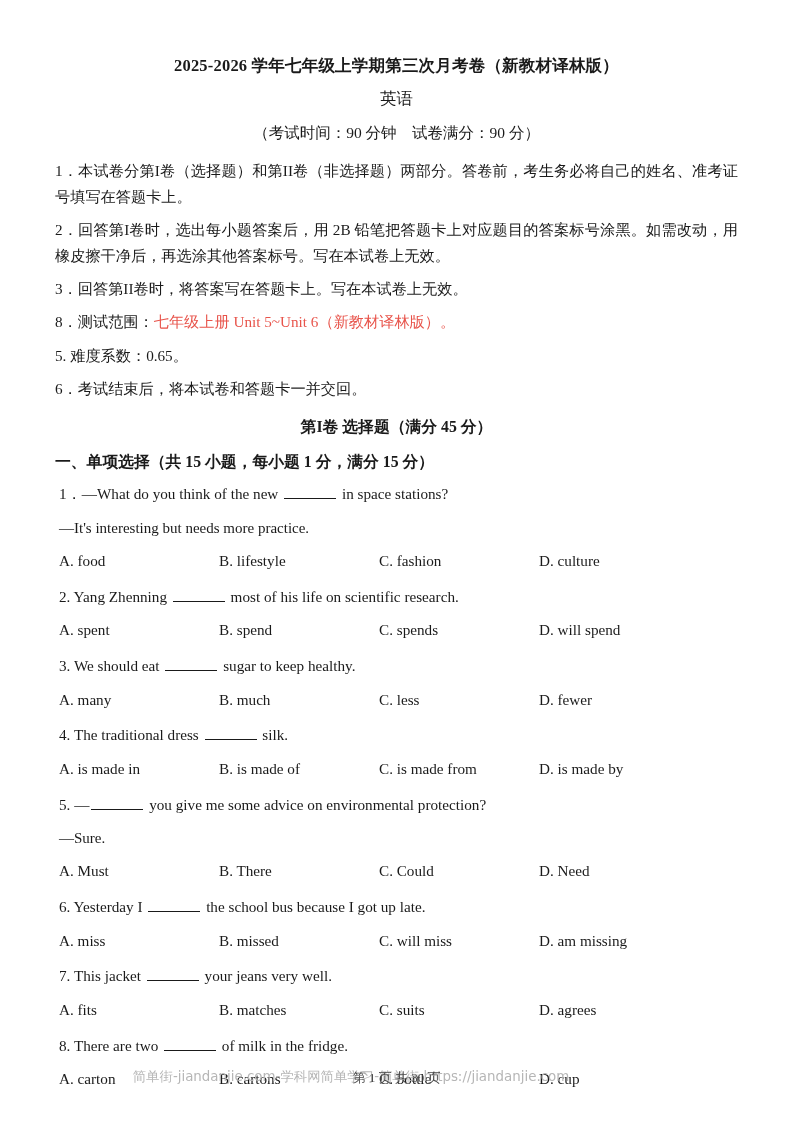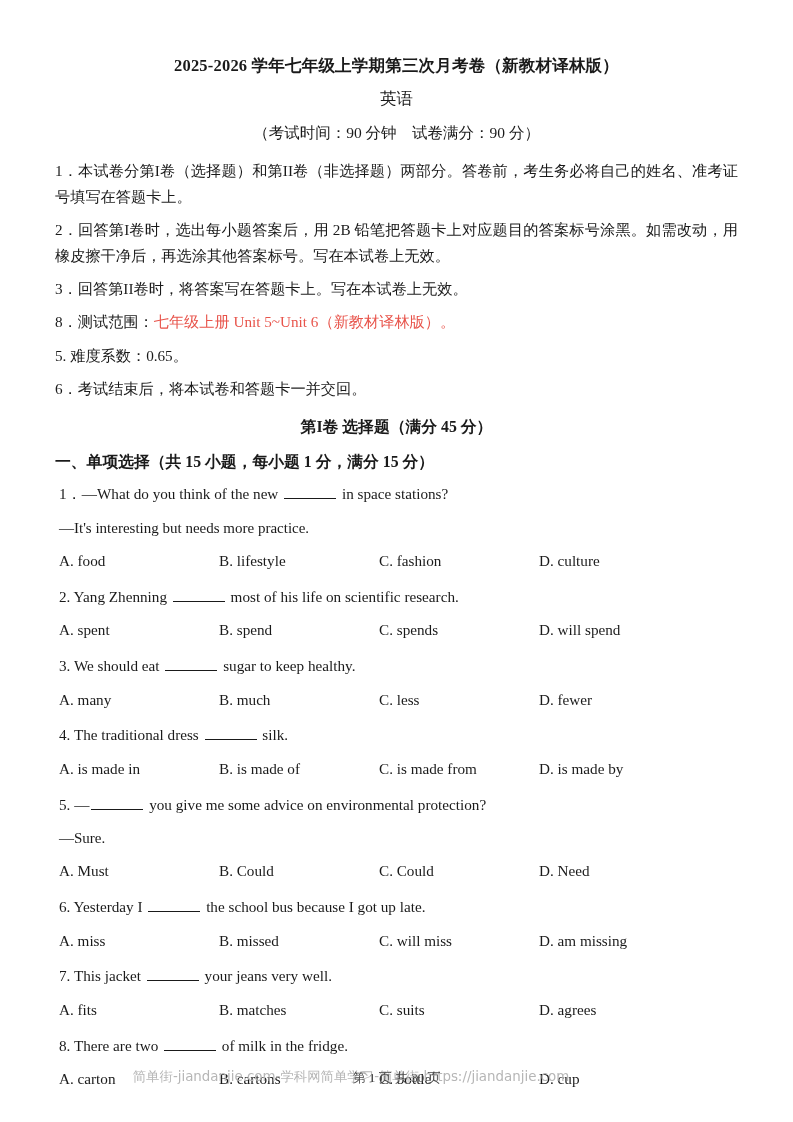--- a/index.html
+++ b/index.html
@@ -205,21 +205,21 @@
         <span class="opt">C. is made from</span>
         <span class="opt">D. is made by</span>
       </div>
     </div>
 
     <div class="question">
       <div class="q-stem"><span>5. —</span><span class="blank-line"></span><span> you give me some advice on environmental protection?</span></div>
       <div class="q-reply">—Sure.</div>
       <div class="q-options">
         <span class="opt">A. Must</span>
-        <span class="opt">B. Could</span>
+        <span class="opt">B. There</span>
         <span class="opt">C. Could</span>
         <span class="opt">D. Need</span>
       </div>
     </div>
 
     <div class="question">
       <div class="q-stem"><span>6. Yesterday I </span><span class="blank-line"></span><span> the school bus because I got up late.</span></div>
       <div class="q-options">
         <span class="opt">A. miss</span>
         <span class="opt">B. missed</span>

